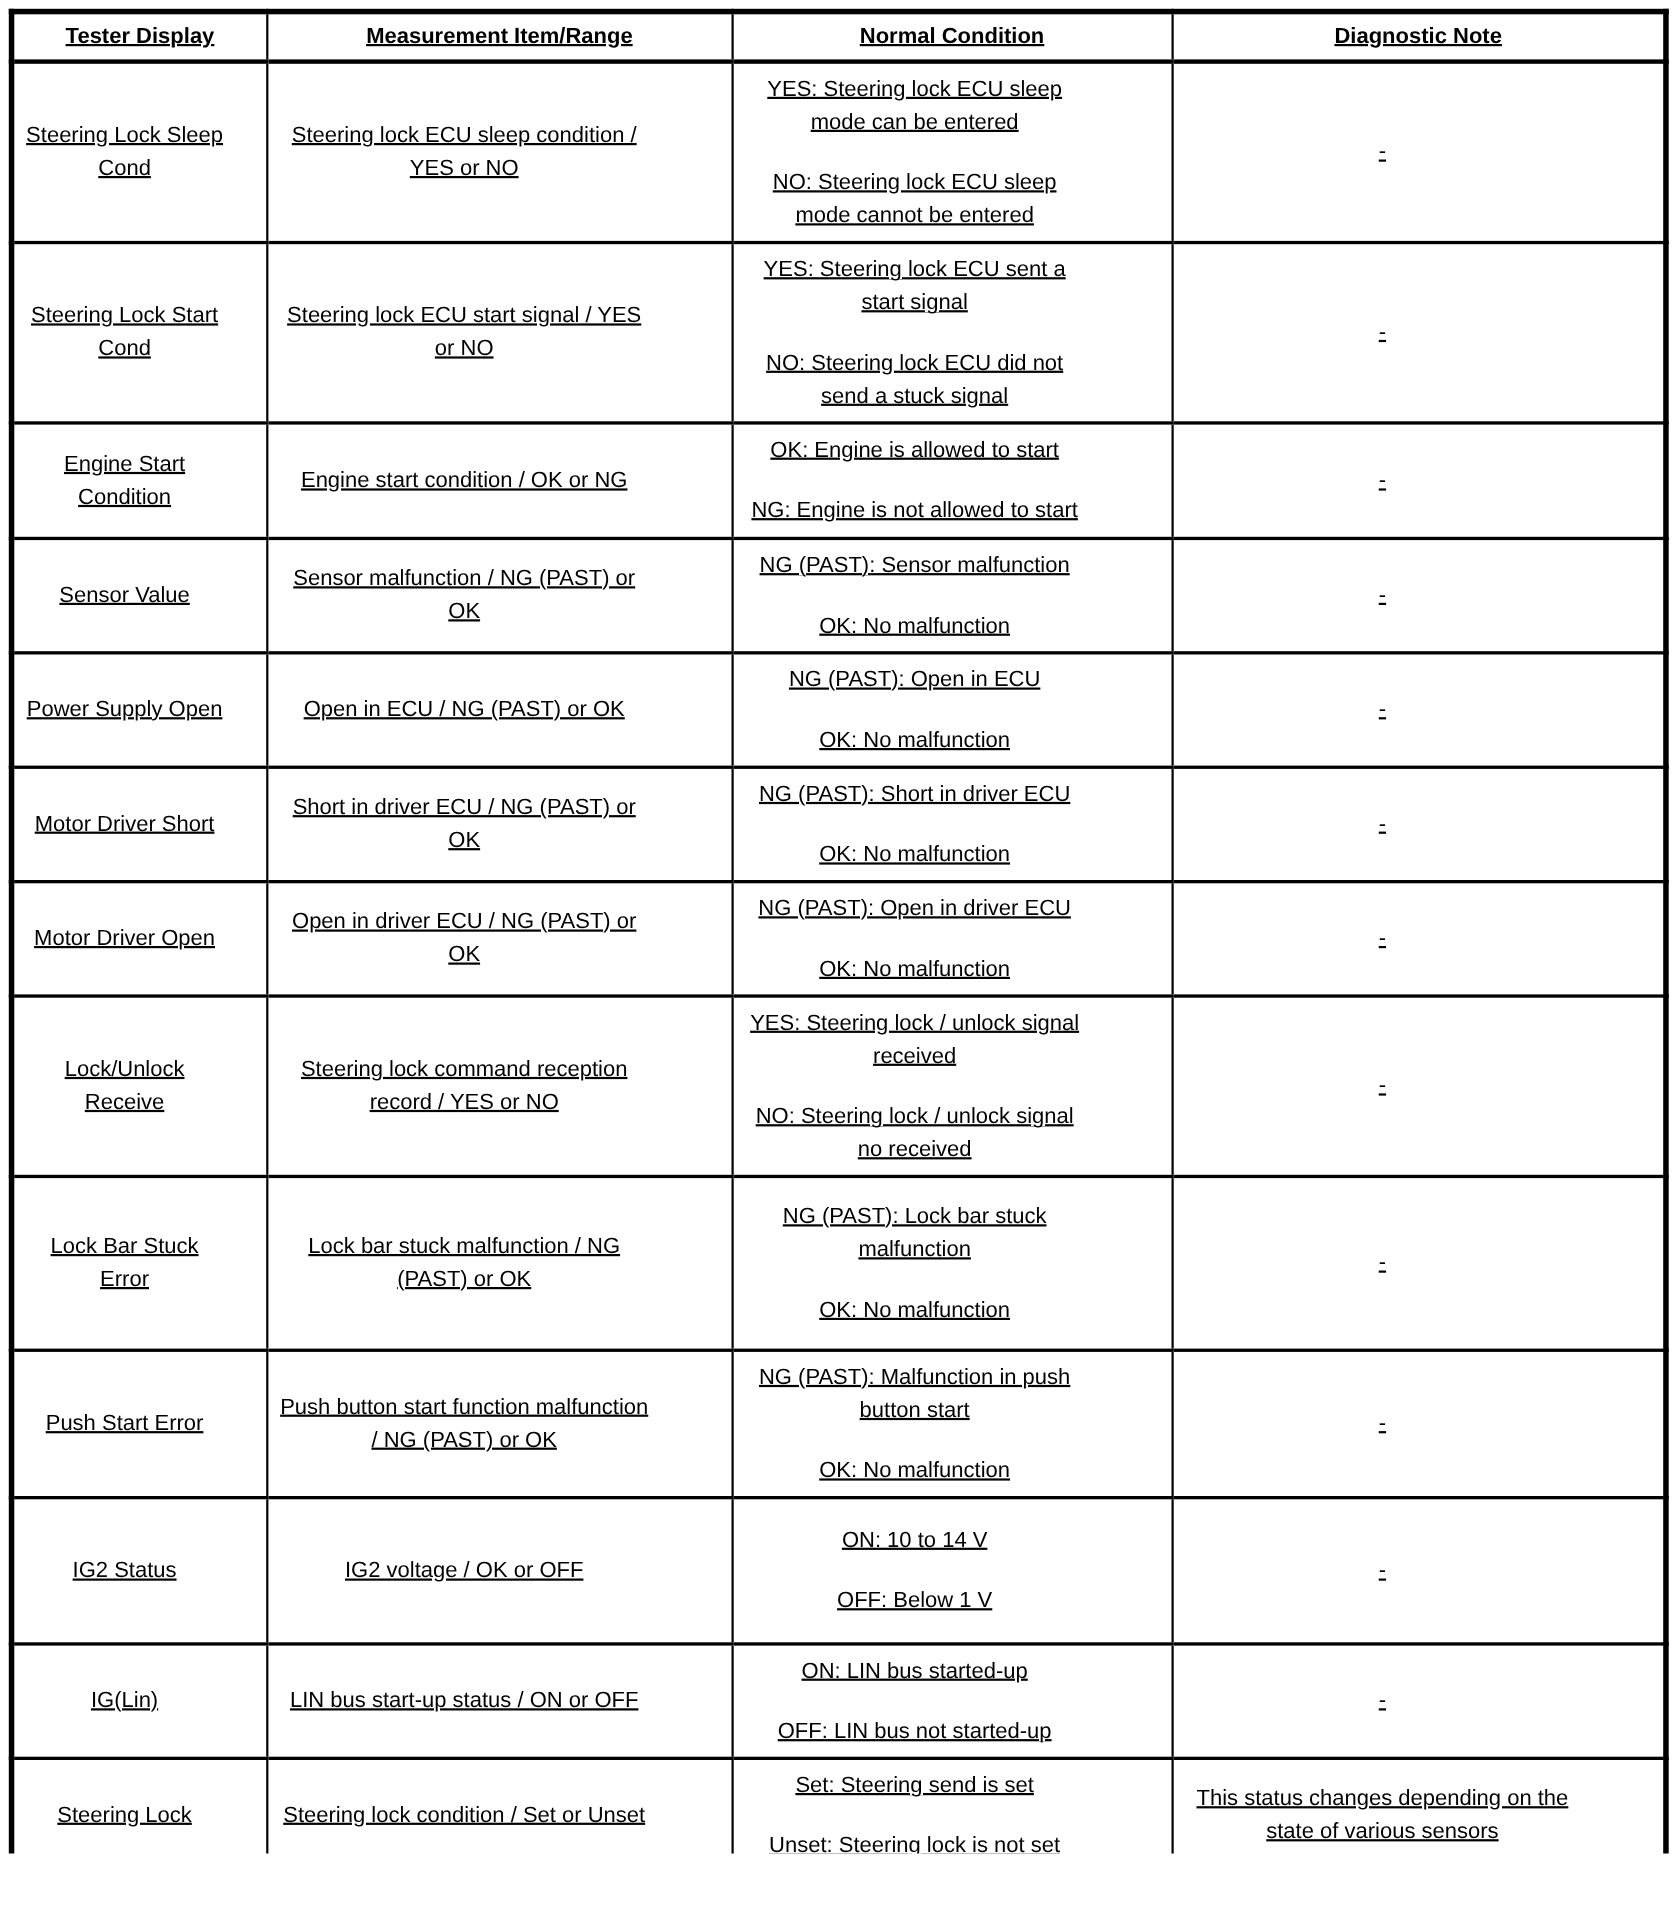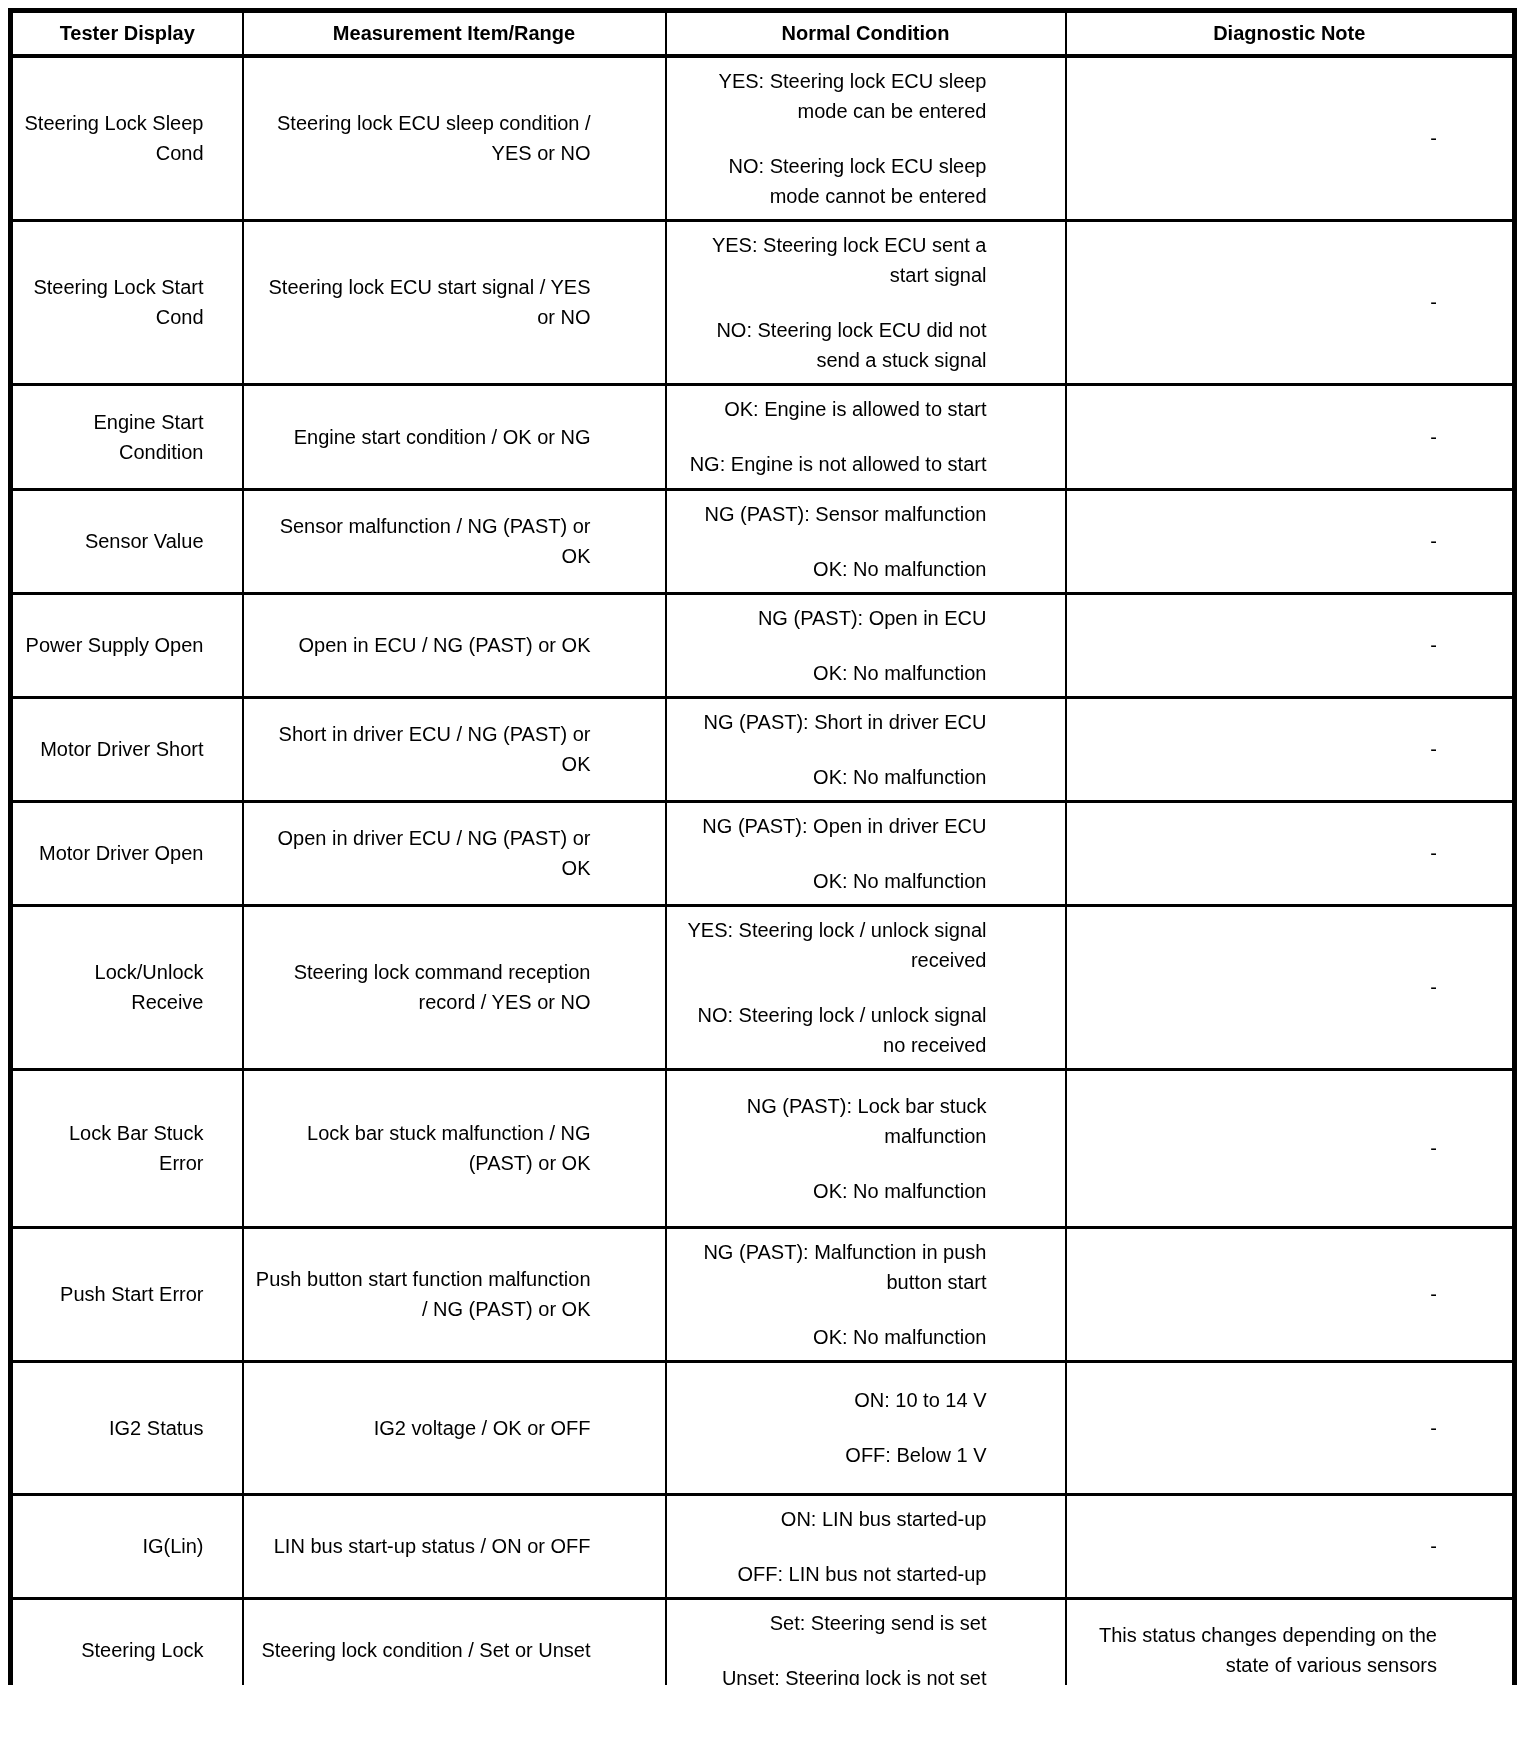--- a/index.html
+++ b/index.html
@@ -8,20 +8,21 @@
     background: #ffffff;
     font-family: "Liberation Sans", "DejaVu Sans", sans-serif;
     color: #000000;
   }
   .page {
     width: 1520px;
     height: 1685px;
     background: #ffffff;
     box-sizing: border-box;
     padding: 8px;
+    text-decoration: underline;
   }
   table.diag {
     border-collapse: collapse;
     table-layout: fixed;
     width: 1504px;
     background: #ffffff;
     border: 5px solid #000000;
   }
   table.diag th,
   table.diag td {
@@ -34,21 +35,21 @@
     overflow: hidden;
   }
   table.diag thead th {
     font-weight: bold;
     text-align: center;
     height: 45px;
     border-bottom-width: 4px;
     padding: 2px 4px;
   }
   table.diag td {
-    text-align: right;
+    text-align: center;
     font-weight: normal;
   }
   
   td.c1 { padding: 6px 38px 6px 10px; }
   td.c2 { padding: 6px 74px 6px 10px; }
   td.c3 { padding: 8px 78px 8px 10px; }
   td.c4 { padding: 6px 75px 6px 10px; }
   td.c3 p {
     margin: 0 0 25px 0;
   }

